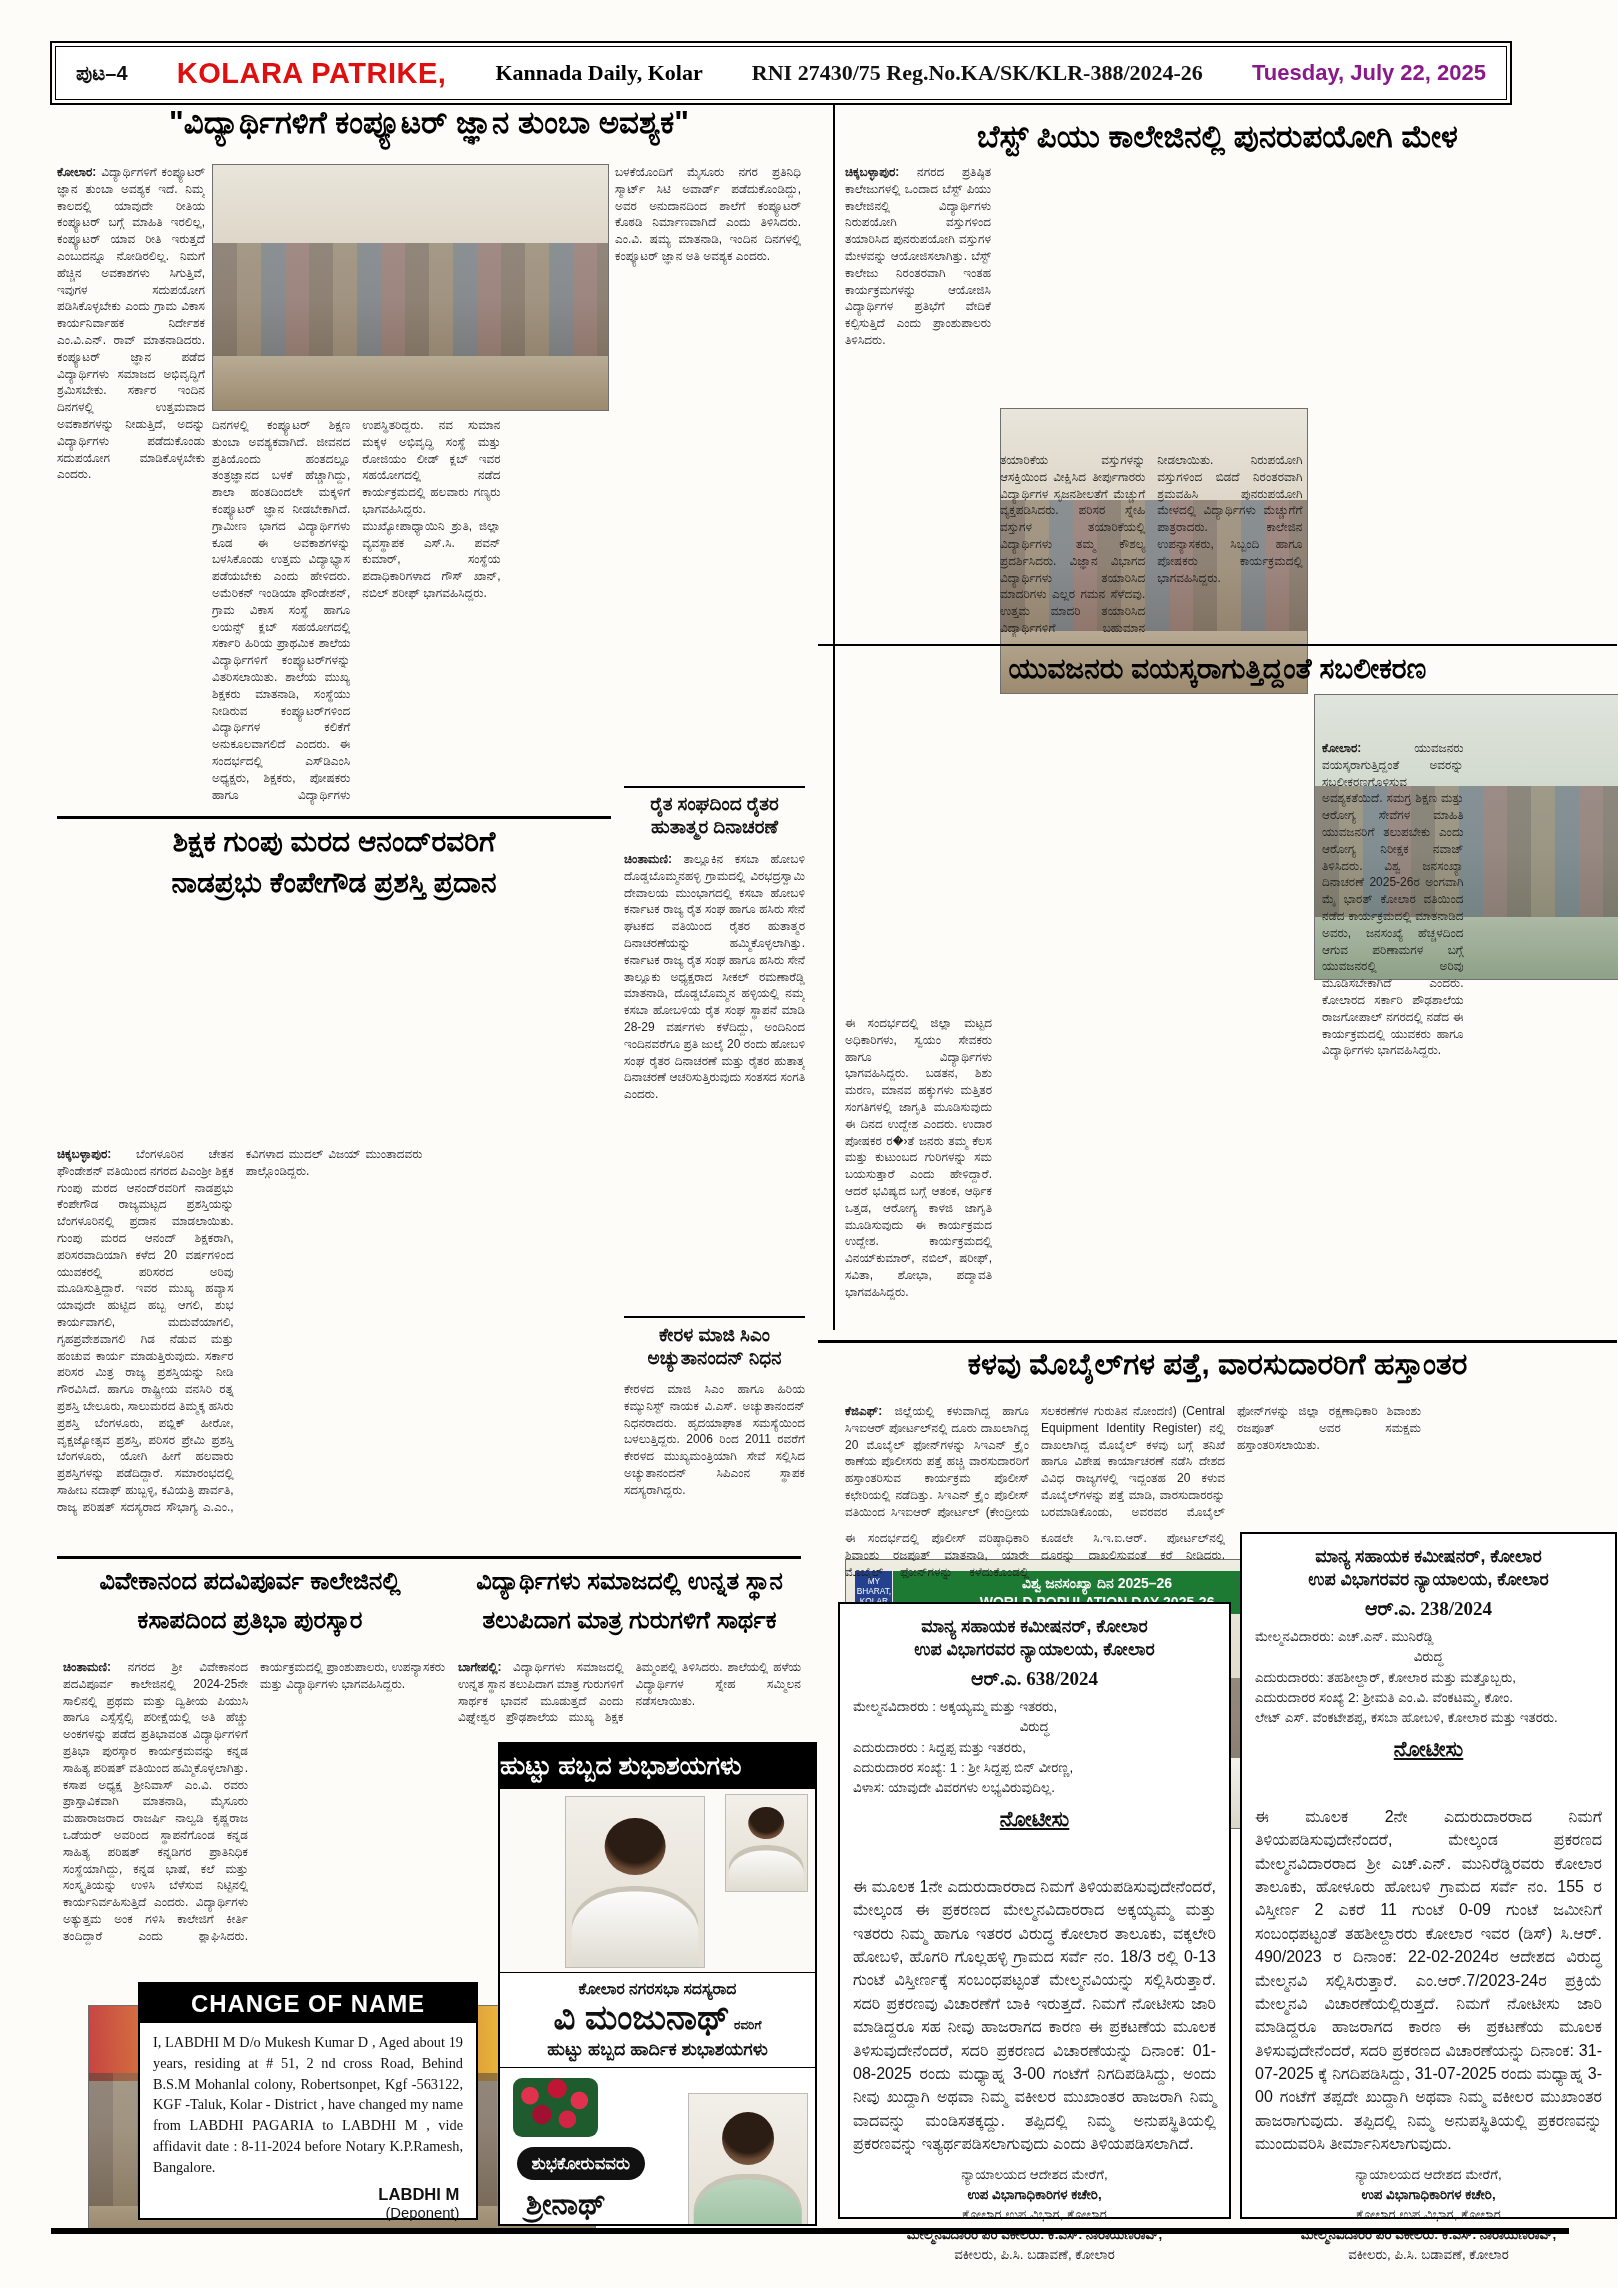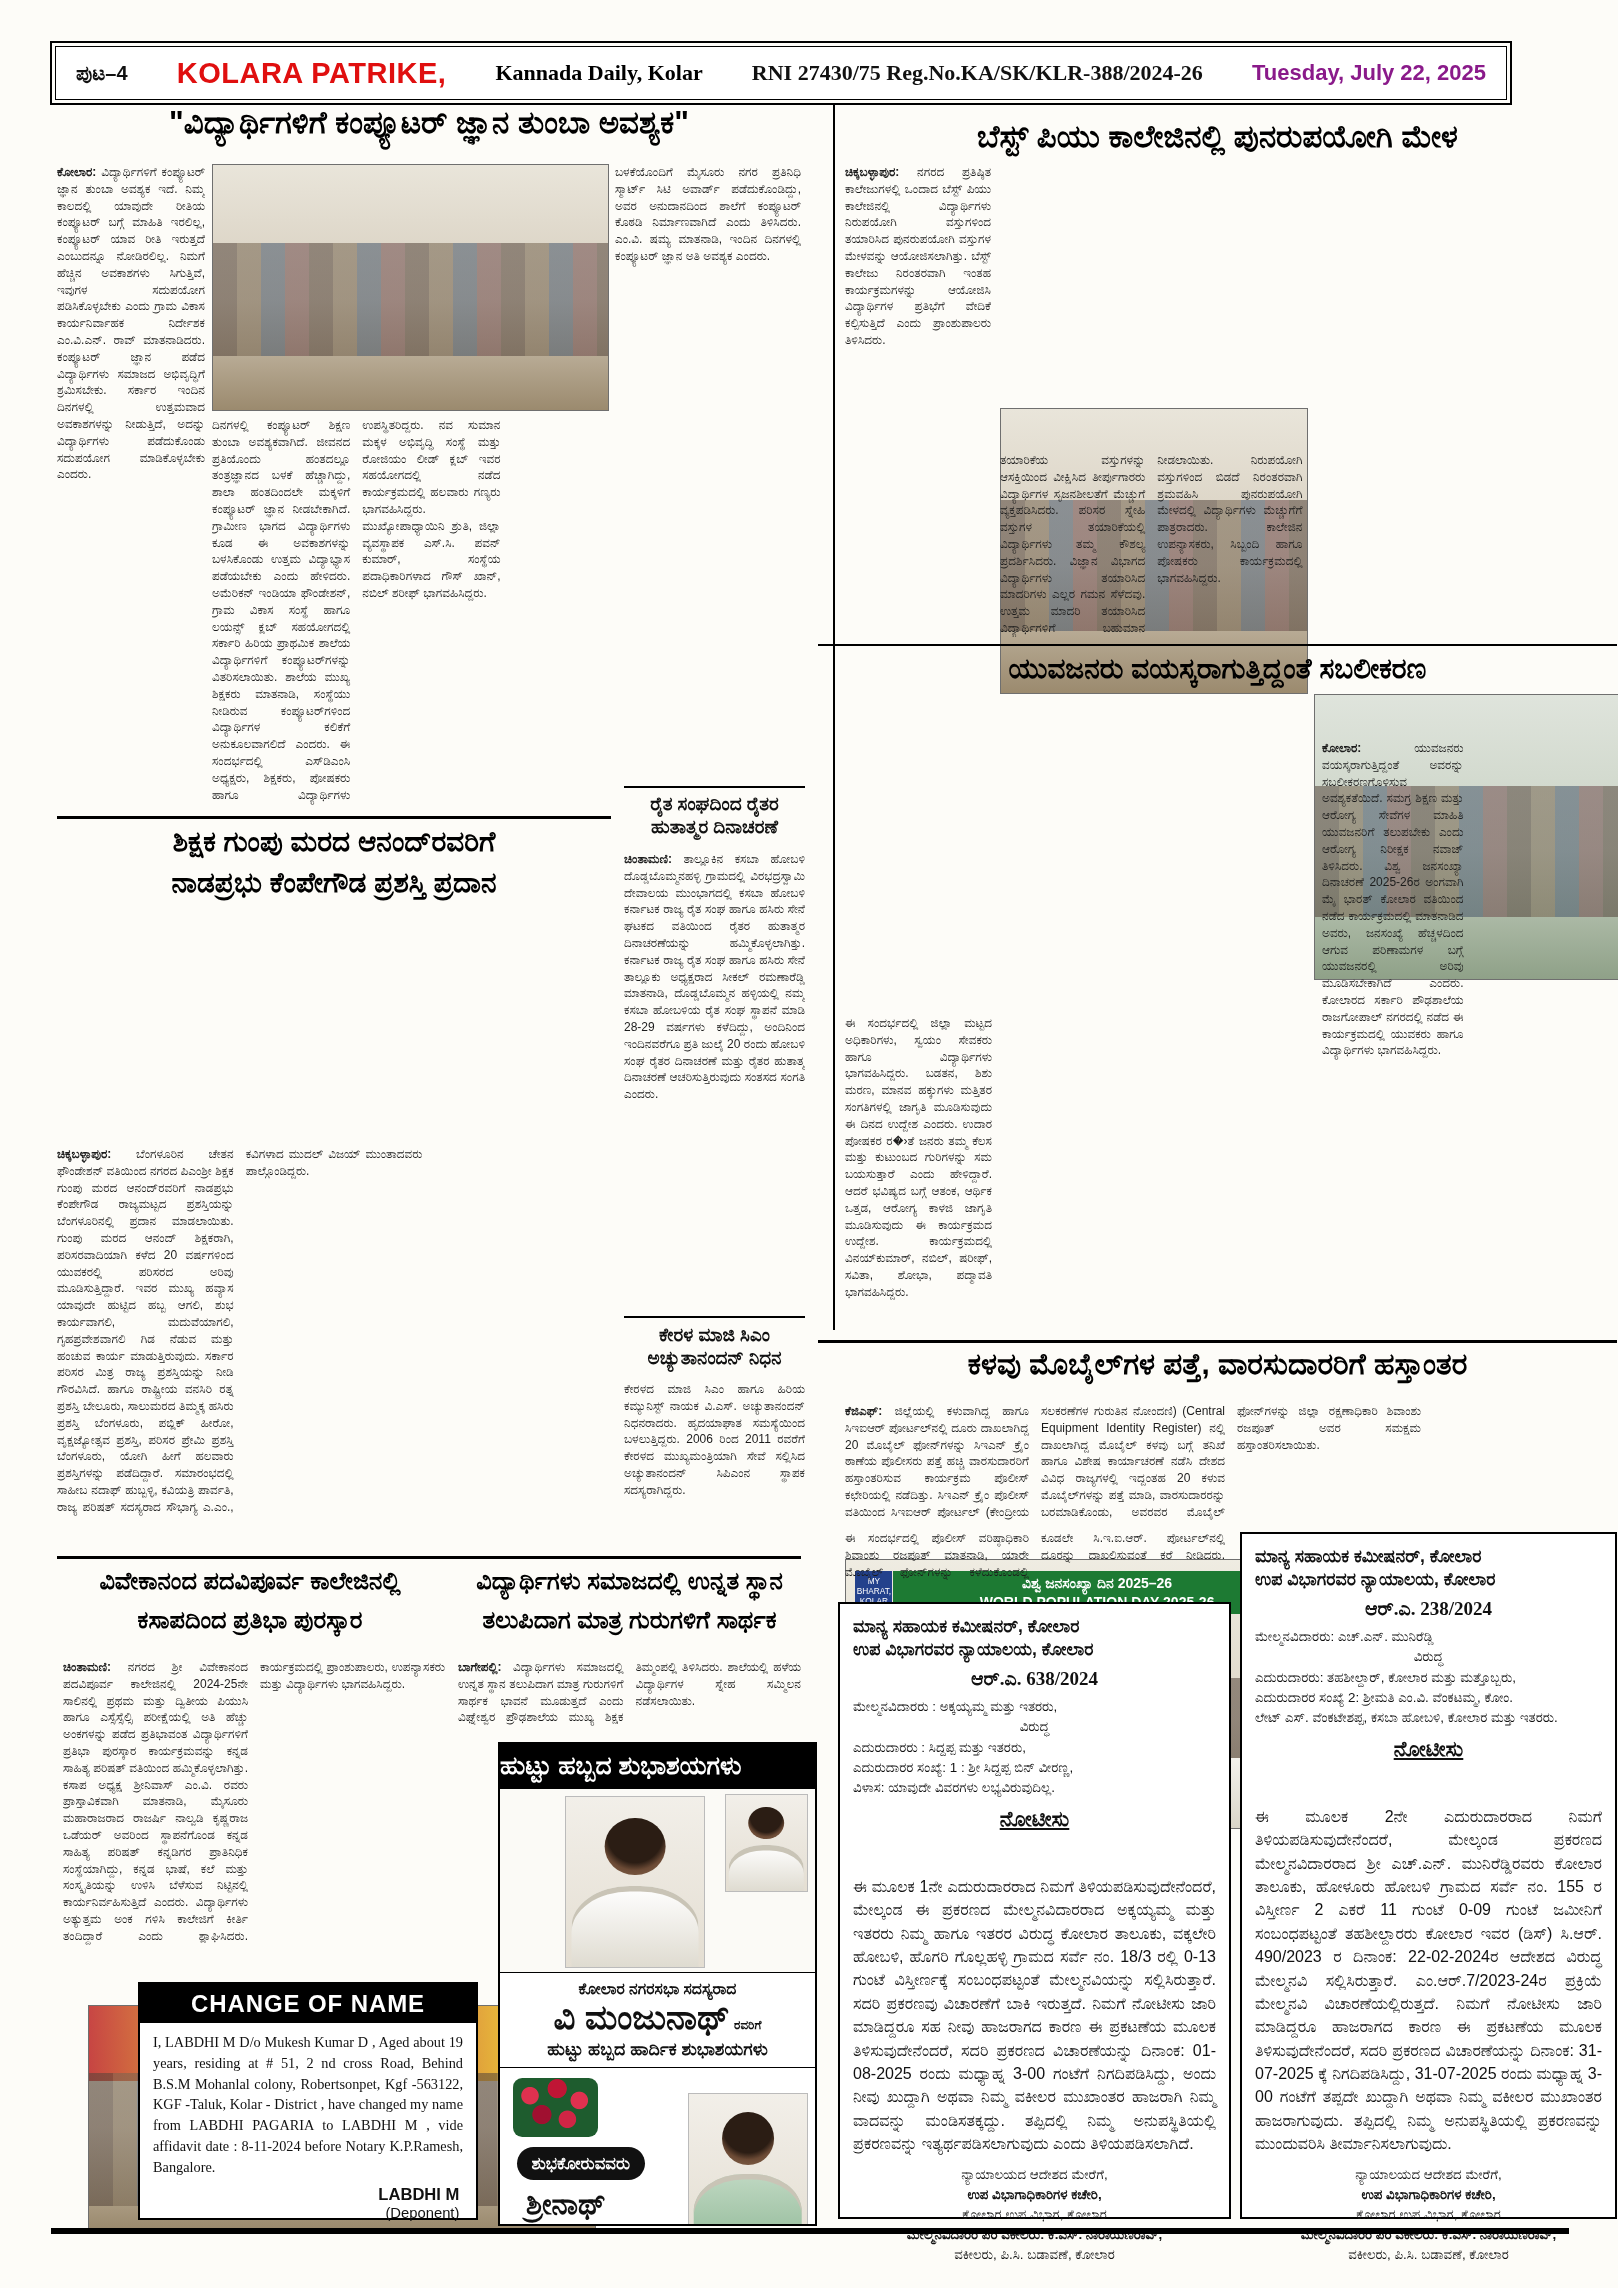--- a/index.html
+++ b/index.html
@@ -34,21 +34,21 @@
          background:repeating-linear-gradient(90deg,#53443a 0 24px,#756550 24px 48px,#475668 48px 72px,#6e4c4c 72px 96px);}
   .photo-drape{position:absolute;left:0;right:0;top:0;height:34%;
          background:linear-gradient(90deg,#c22a2a 0%,#e8b31f 28%,#c22a2a 55%,#e8b31f 82%,#c22a2a 100%);opacity:.85;}
   .photo-banner{position:absolute;left:10%;right:2%;top:4%;background:#1d7a33;color:#fff;text-align:center;
          font-weight:bold;font-size:14px;line-height:1.3;padding:3.7px 5.5px;}
   .photo-board{position:absolute;left:2%;top:4%;width:8%;height:40%;background:#23418c;color:#fff;font-size:8.3px;
          text-align:center;overflow:hidden;padding-top:5.5px;box-sizing:border-box;}
   .tablecloth{position:absolute;left:0;right:0;bottom:0;height:26%;background:linear-gradient(180deg,#f4f2ec,#d9d5c8);}
   
   .notice-box{border:2.8px solid #000;background:#fff;box-sizing:border-box;padding:11px 13px;}
-  .nb-court{font-weight:bold;font-size:17.5px;line-height:1.3;}
+  .nb-court{font-weight:bold;font-size:17.5px;text-align:center;line-height:1.3;}
   .nb-case{text-align:center;font-weight:bold;font-size:19px;margin:7.4px 0;font-family:Liberation Serif, serif;}
   .nb-party{font-size:13.4px;line-height:1.5;}
   .nb-party .ctr{text-align:center;}
   .nb-title{text-align:center;font-size:21px;font-weight:bold;text-decoration:underline;margin:9.2px 0 7.4px 0;}
   .nb-body{font-size:16px;line-height:1.46;text-align:justify;margin-top:44px;}
   .nb-sign{margin-top:9.2px;text-align:center;font-size:13.4px;line-height:1.5;}
   .nb-sign .b{font-weight:bold;}
   
   .con-box{border:2.8px solid #000;background:#fff;box-sizing:border-box;}
   .con-title{background:#000;color:#fff;font-weight:bold;text-align:center;font-size:24px;padding:5.5px 0;letter-spacing:0.9px;}

